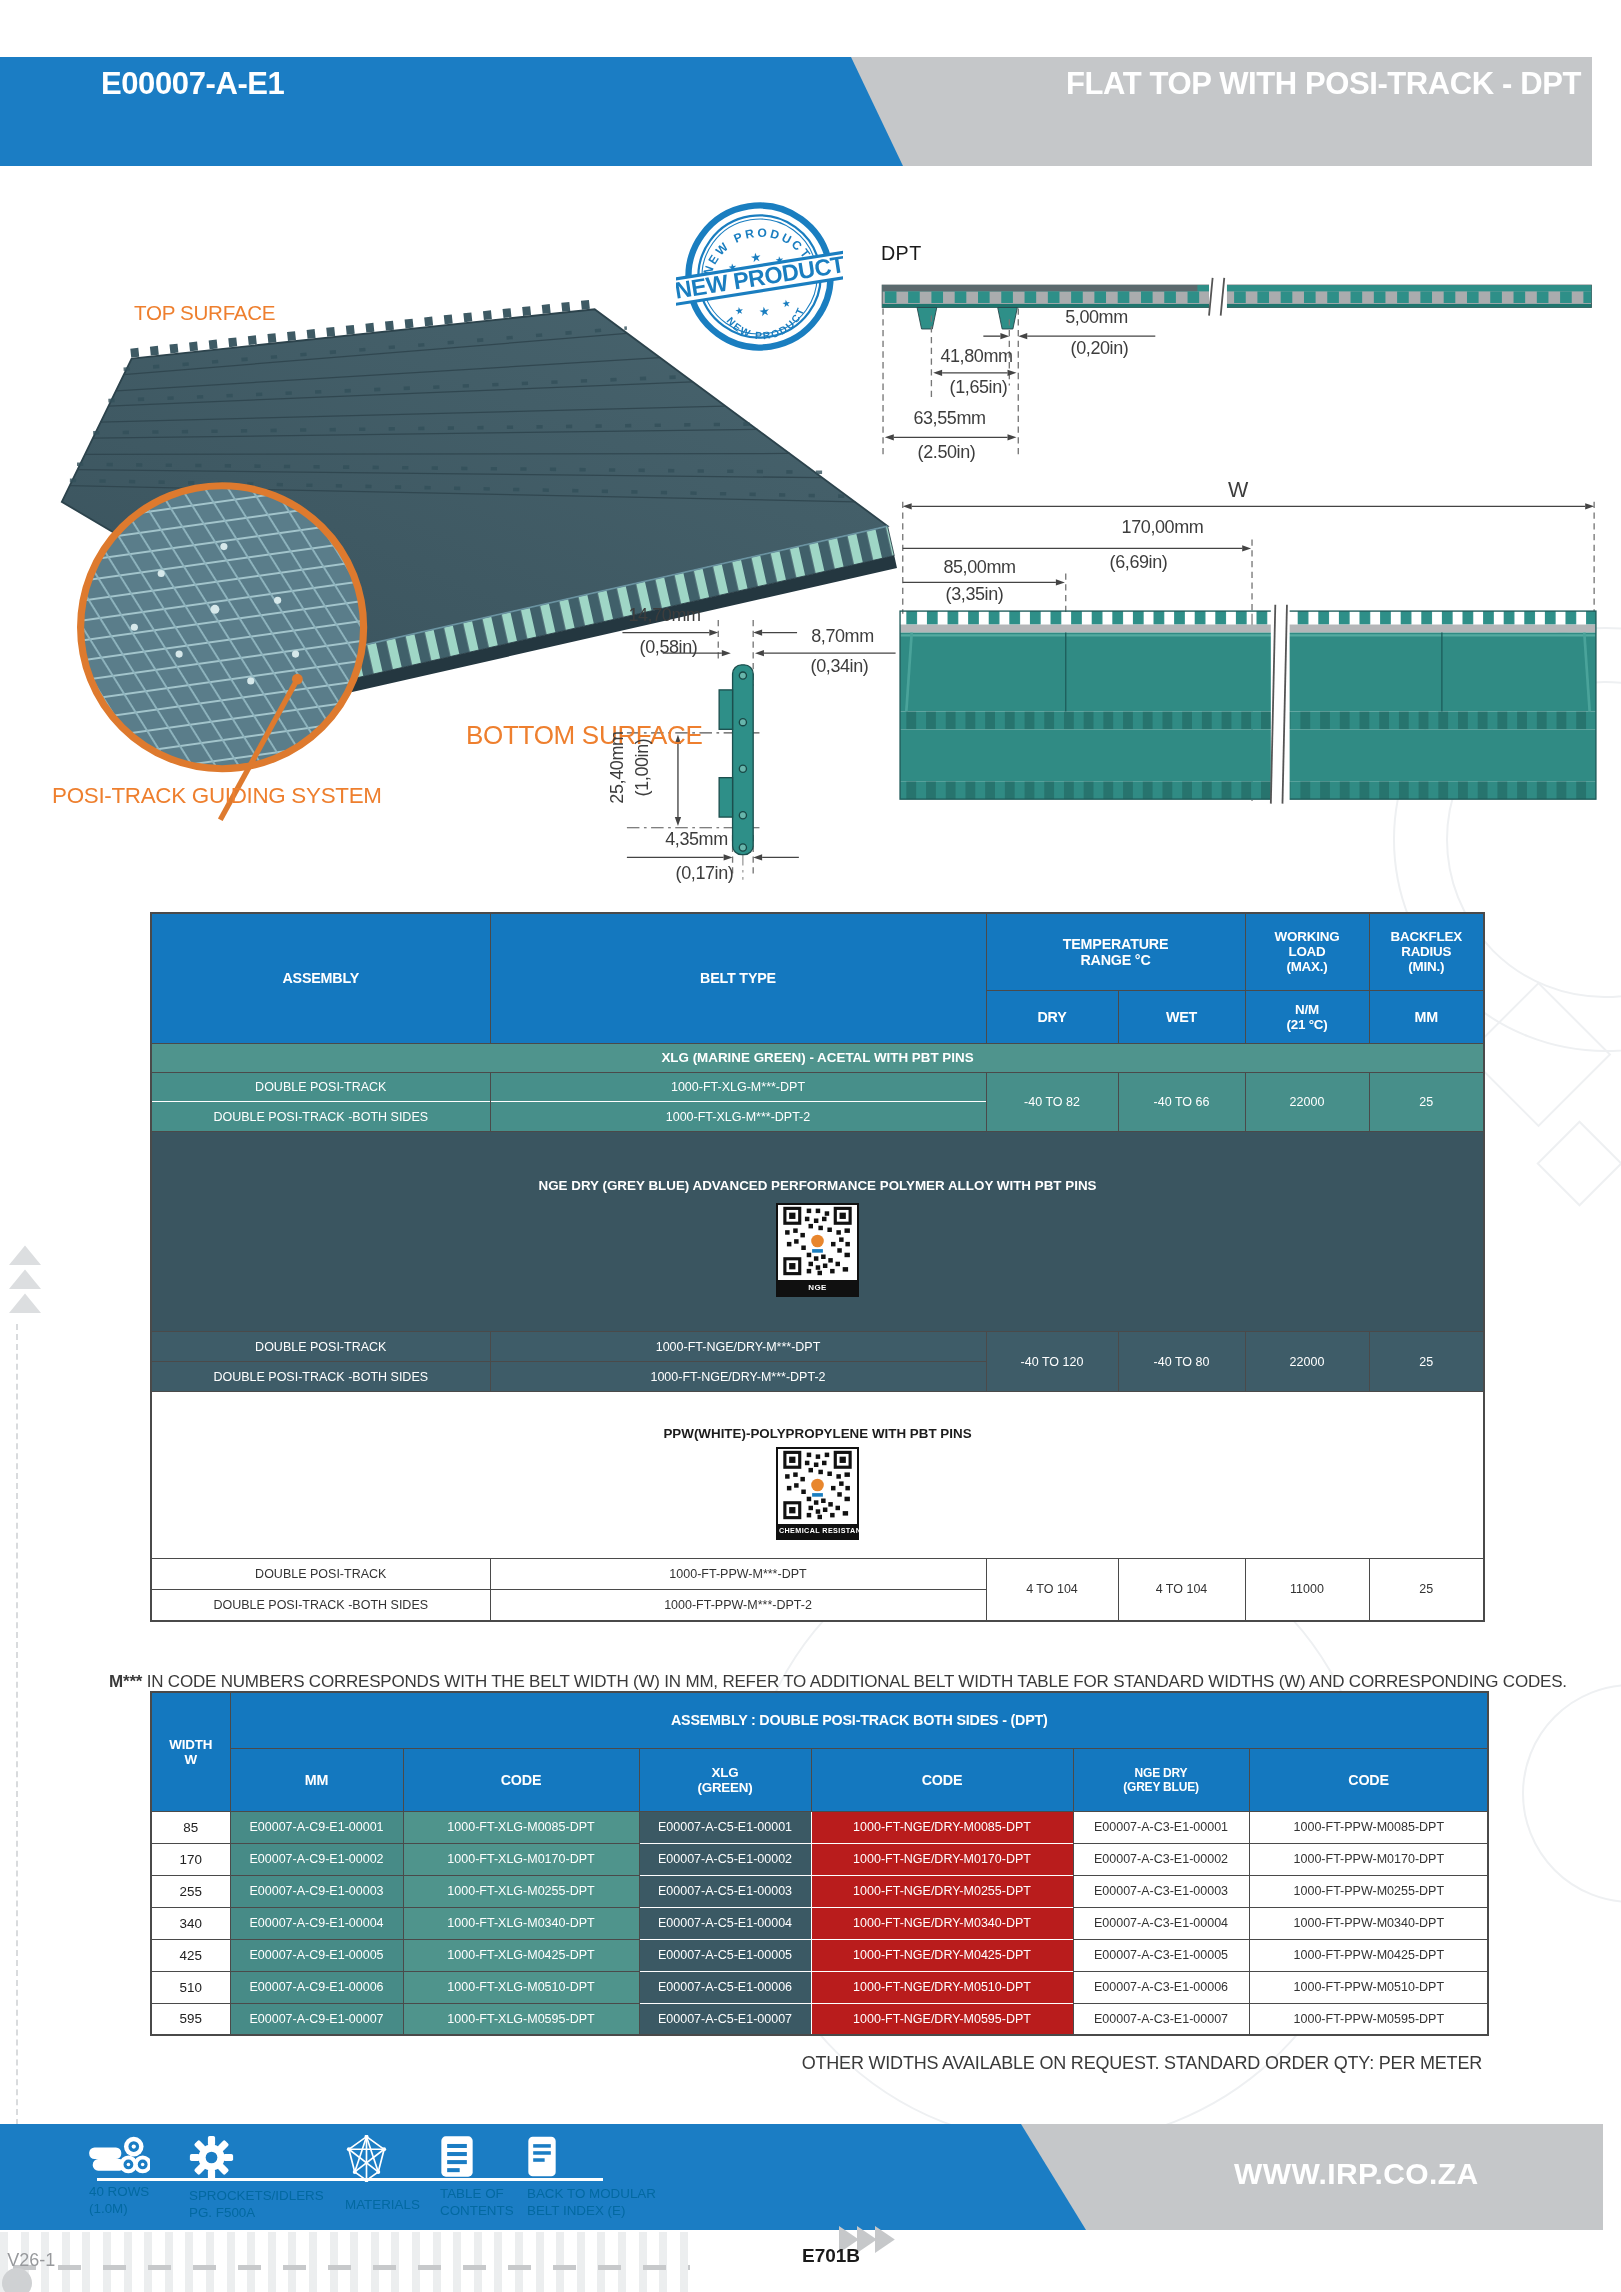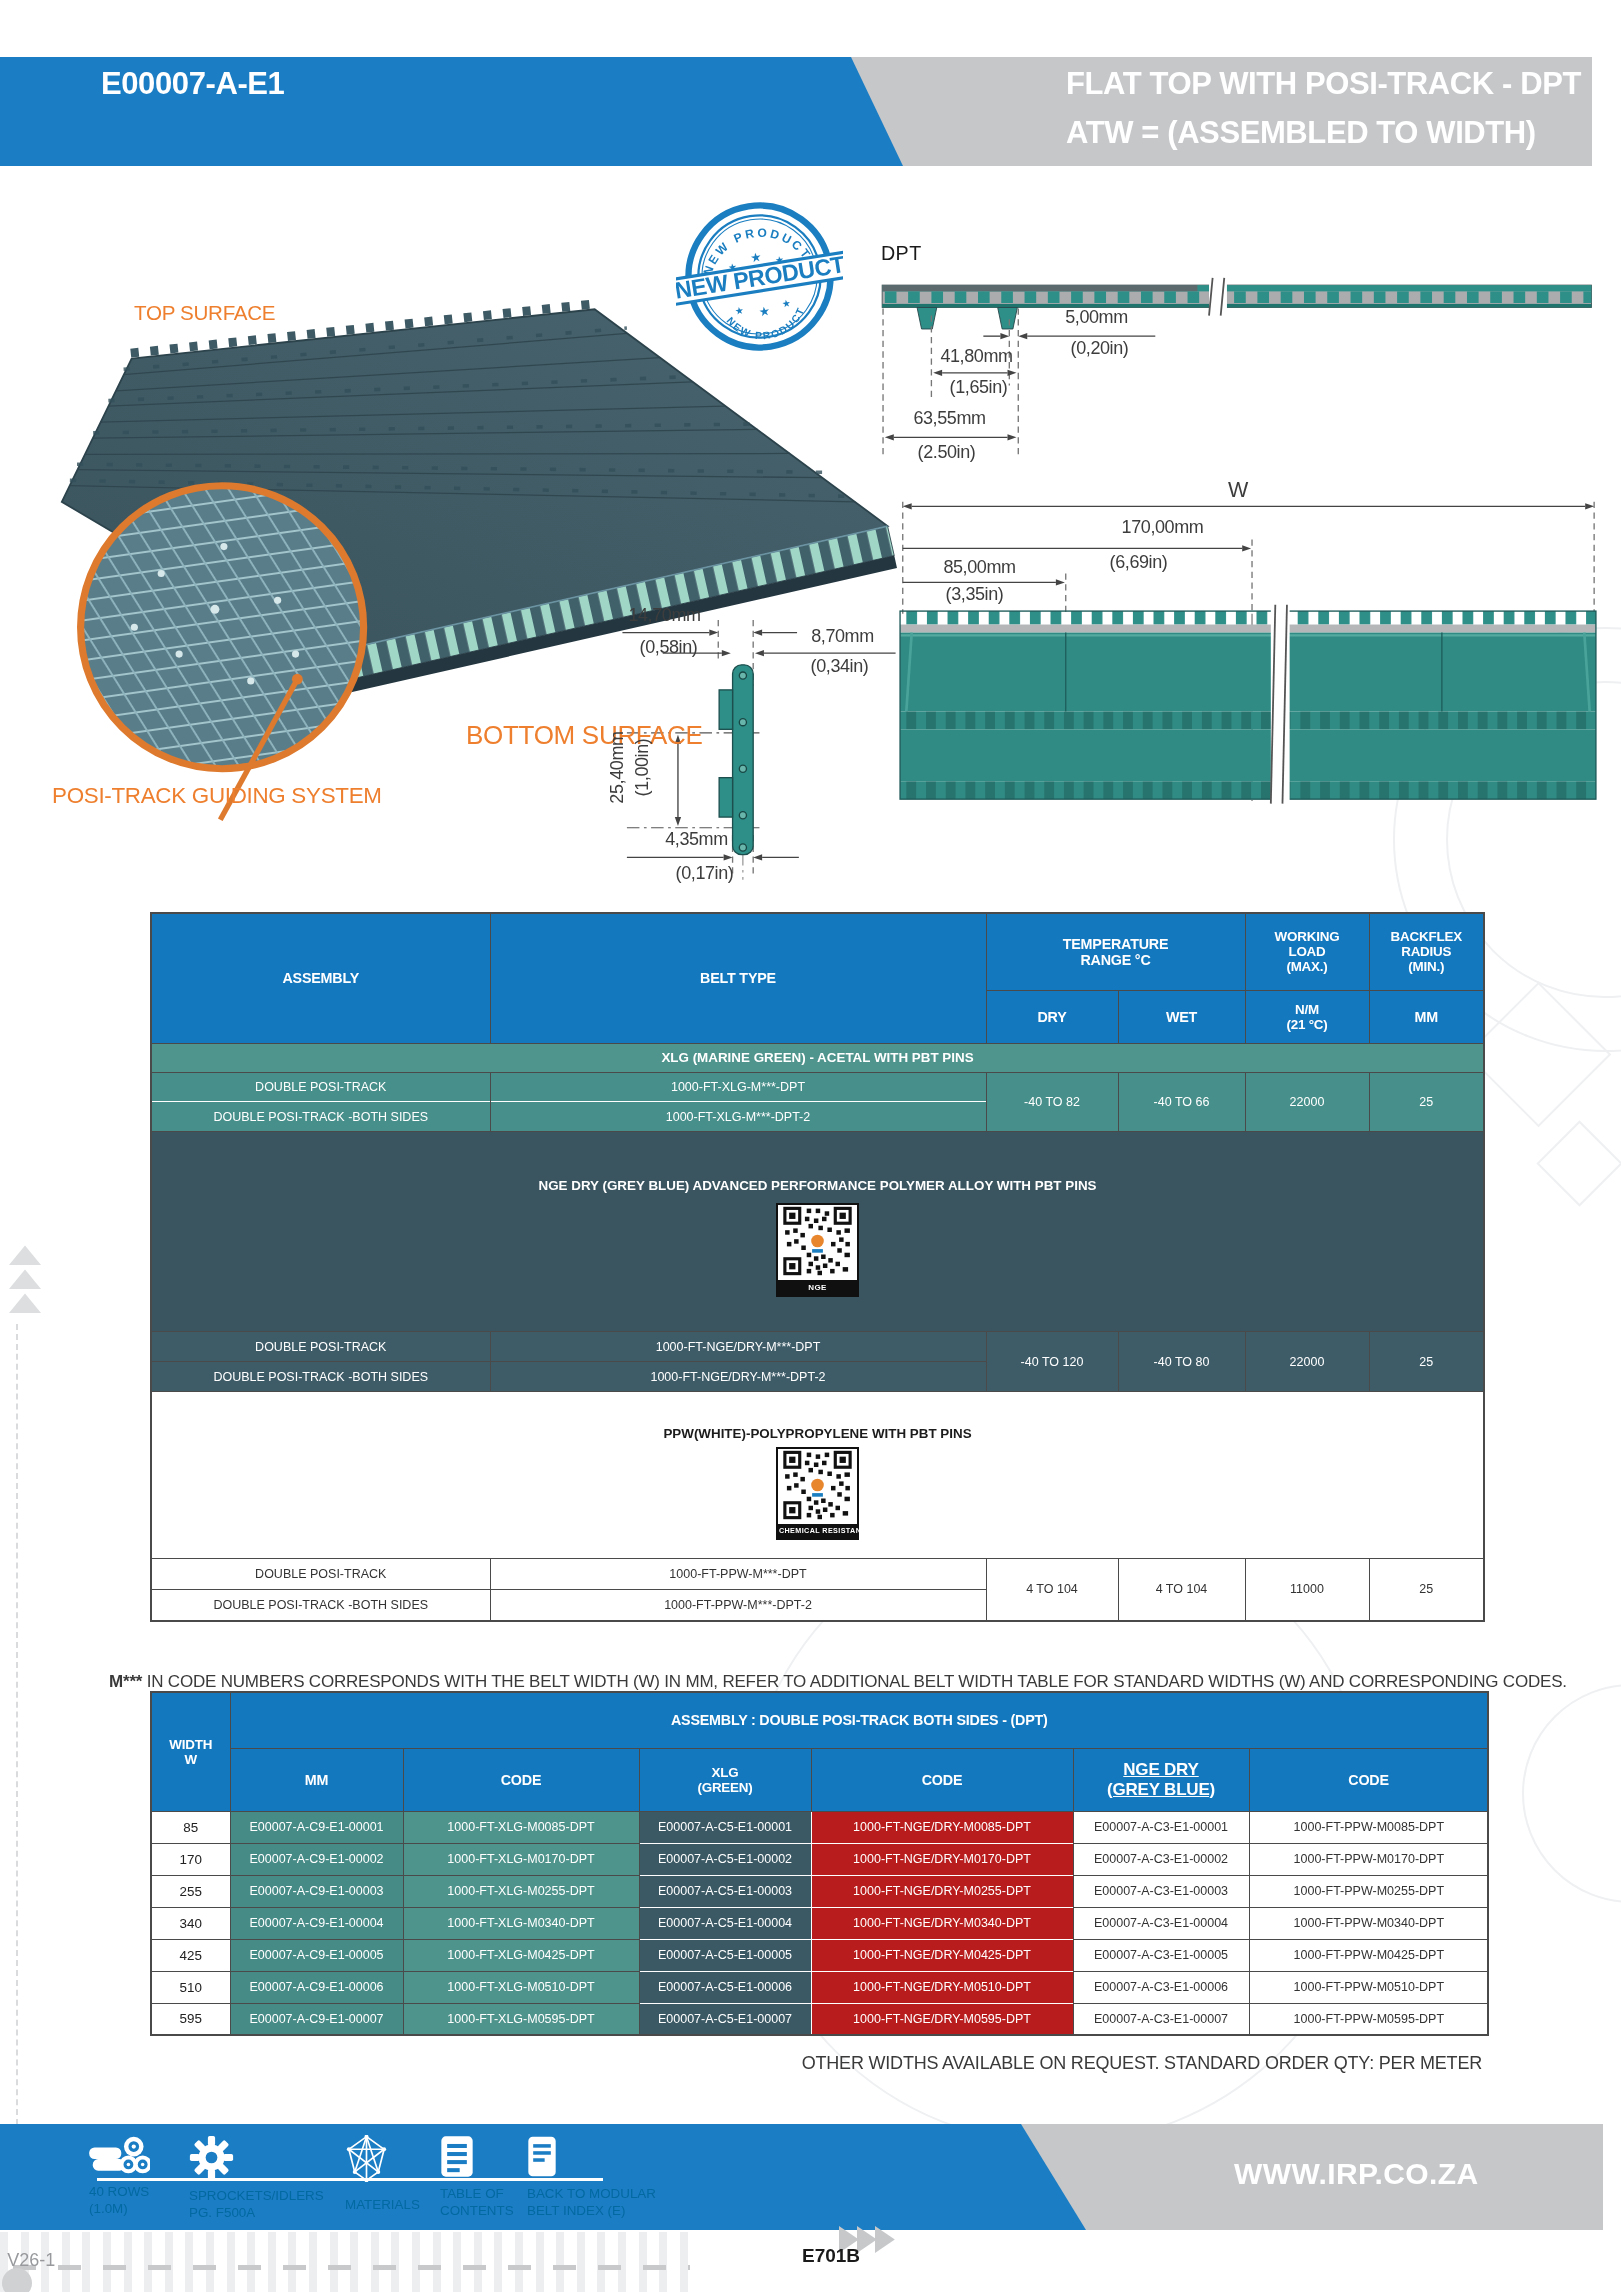--- a/index.html
+++ b/index.html
@@ -69,21 +69,20 @@
   <div class="wm" style="left:1446px;top:681px;width:313px;height:313px;"></div>
   <div class="wmsq" style="left:1487px;top:1003px;width:99px;height:99px;"></div>
   <div class="wmsq" style="left:1549px;top:1133px;width:57px;height:57px;"></div>
   <div class="wm" style="left:743px;top:1514px;width:627px;height:627px;"></div>
   <div class="wm" style="left:1522px;top:1684px;width:215px;height:215px;"></div>
 
   <div class="band-gray" style="left:0;top:57px;width:1592px;height:109px;"></div>
   <div class="band-blue" style="left:0;top:57px;width:905px;height:109px;clip-path:polygon(0 0,851px 0,903px 100%,0 100%);"></div>
   <div class="htitle" style="left:101px;top:66px;">E00007-A-E1</div>
   <div class="htitle" style="left:1066px;top:66px;">FLAT TOP WITH POSI-TRACK - DPT</div>
-  <div class="htitle" style="left:1066px;top:115px;">ATW = (ASSEMBLED TO WIDTH)</div>
 
   <svg class="abs" style="left:0;top:233px;" width="1621" height="672" viewBox="0 0 1810 750">
     <defs>
       <linearGradient id="beltGrad" x1="0" y1="1" x2="1" y2="0">
         <stop offset="0" stop-color="#3a535d"></stop>
           <stop offset="1" stop-color="#48646e"></stop>
       </linearGradient>
       <pattern id="tabPat" width="26" height="13" patternUnits="userSpaceOnUse">
         <rect width="13" height="13" fill="#2e8f88"></rect>
       </pattern>
@@ -543,21 +542,21 @@
         <th class="bh pre" rowspan="2" style="font-size:13.4px;">WIDTH
 W</th>
         <th class="bh" colspan="6">ASSEMBLY : DOUBLE POSI-TRACK BOTH SIDES - (DPT)</th>
       </tr>
       <tr style="height:63px">
         <th class="bh">MM</th>
         <th class="bh">CODE</th>
         <th class="bh pre" style="font-size:13.4px;">XLG
 (GREEN)</th>
         <th class="bh">CODE</th>
-        <th class="bh pre" style="font-size:17px;text-decoration:underline;">NGE DRY
+        <th class="bh pre" style="font-size:12px;">NGE DRY
 (GREY BLUE)</th>
         <th class="bh">CODE</th>
         <th class="bh pre" style="font-size:13.4px;">PPW
 (WHITE)</th>
       </tr>
       <tr class="first" style="height:32px">
         <td class="mmc">85</td>
         <td class="c1">E00007-A-C9-E1-00001</td>
         <td class="c2">1000-FT-XLG-M0085-DPT</td>
         <td class="c3">E00007-A-C5-E1-00001</td>

